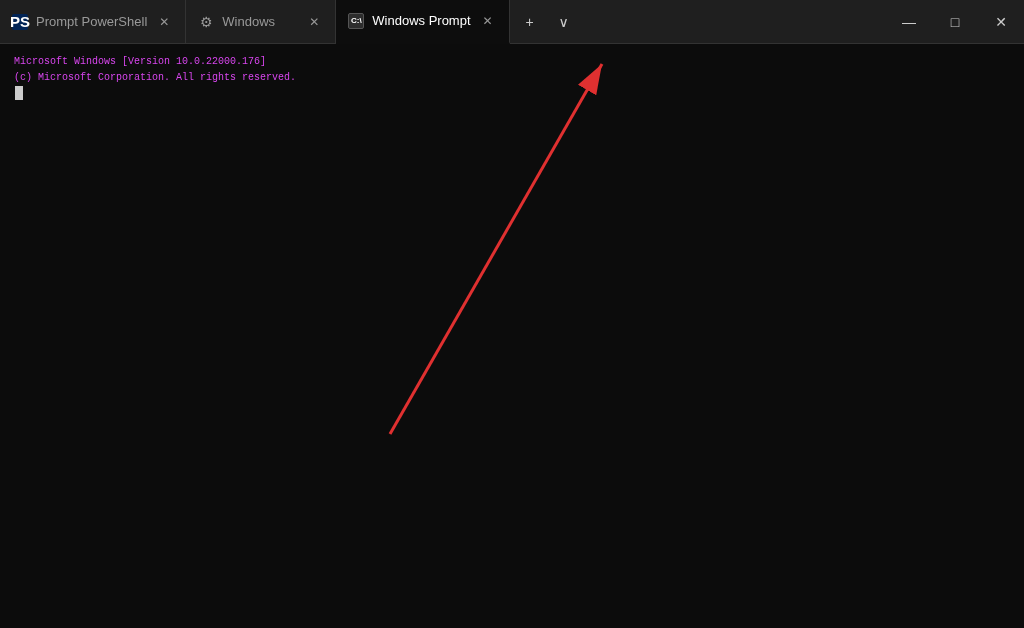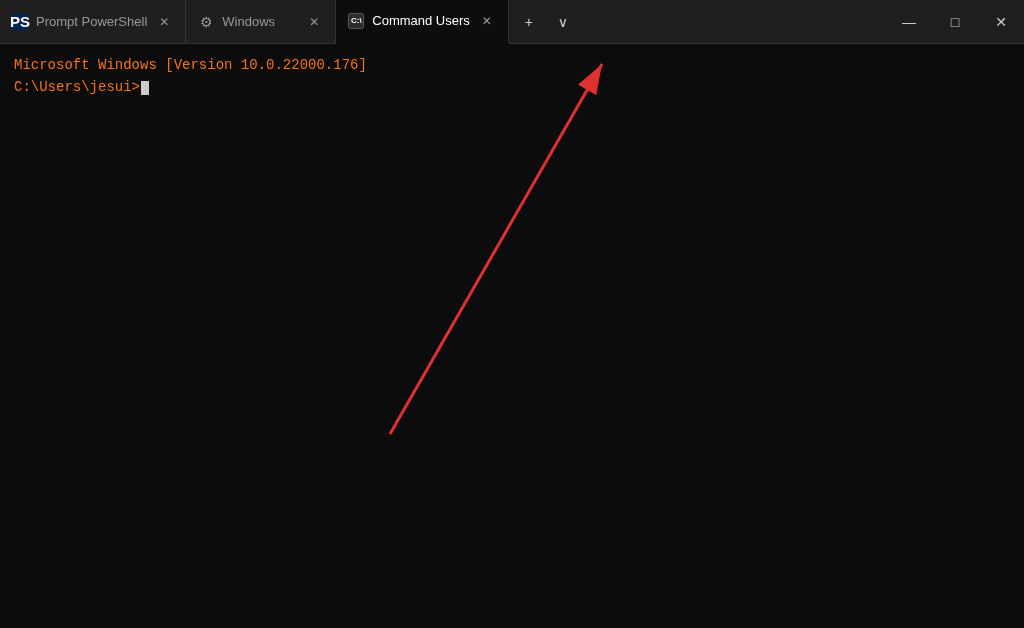--- a/index.html
+++ b/index.html
@@ -133,23 +133,23 @@
       display: flex;
       align-items: center;
       justify-content: center;
       border-radius: 2px;
       border: 1px solid #555;
     }
 
     
     .terminal-content {
       background: #0c0c0c;
-      color: #f97316;
+      color: #d946ef;
       font-family: 'Consolas', 'Courier New', monospace;
-      font-size: 14px;
+      font-size: 10px;
       line-height: 1.6;
       padding: 10px 14px;
       height: calc(628px - 44px);
       width: 100%;
       position: relative;
     }
 
     .terminal-line {
       display: block;
       white-space: pre;
@@ -201,21 +201,21 @@
   <div class="tab">
     <div class="tab-icon settings-icon">⚙</div>
     <span>Windows</span>
     <div class="tab-close">✕</div>
   </div>
 
   <div class="tab active">
     <div class="tab-icon">
       <div class="cmd-icon">C:\</div>
     </div>
-    <span>Command Users</span>
+    <span>Windows Prompt</span>
     <div class="tab-close">✕</div>
   </div>
 
   <div class="title-bar-actions">
     <div class="title-bar-action">
       <span>+</span>
     </div>
     <div class="title-bar-action">
       <span>∨</span>
     </div>
@@ -229,23 +229,23 @@
       <span>□</span>
     </div>
     <div class="win-btn close">
       <span>✕</span>
     </div>
   </div>
 </div>
 
 <div class="terminal-content">
   <span class="terminal-line">Microsoft Windows [Version 10.0.22000.176]</span>
+  <span class="terminal-line">(c) Microsoft Corporation. All rights reserved.</span>
   <span class="terminal-line"></span>
   <div class="prompt-line">
-    <span>C:\Users\jesui&gt;</span>
     <span class="cursor"></span>
   </div>
 
   <svg class="arrow-overlay" viewBox="0 0 1024 584" xmlns="http://www.w3.org/2000/svg">
 
     <defs>
       <marker id="arrowhead" markerWidth="10" markerHeight="7" refX="10" refY="3.5" orient="auto">
         <polygon points="0 0, 10 3.5, 0 7" fill="#e03030"></polygon>
       </marker>
     </defs>

